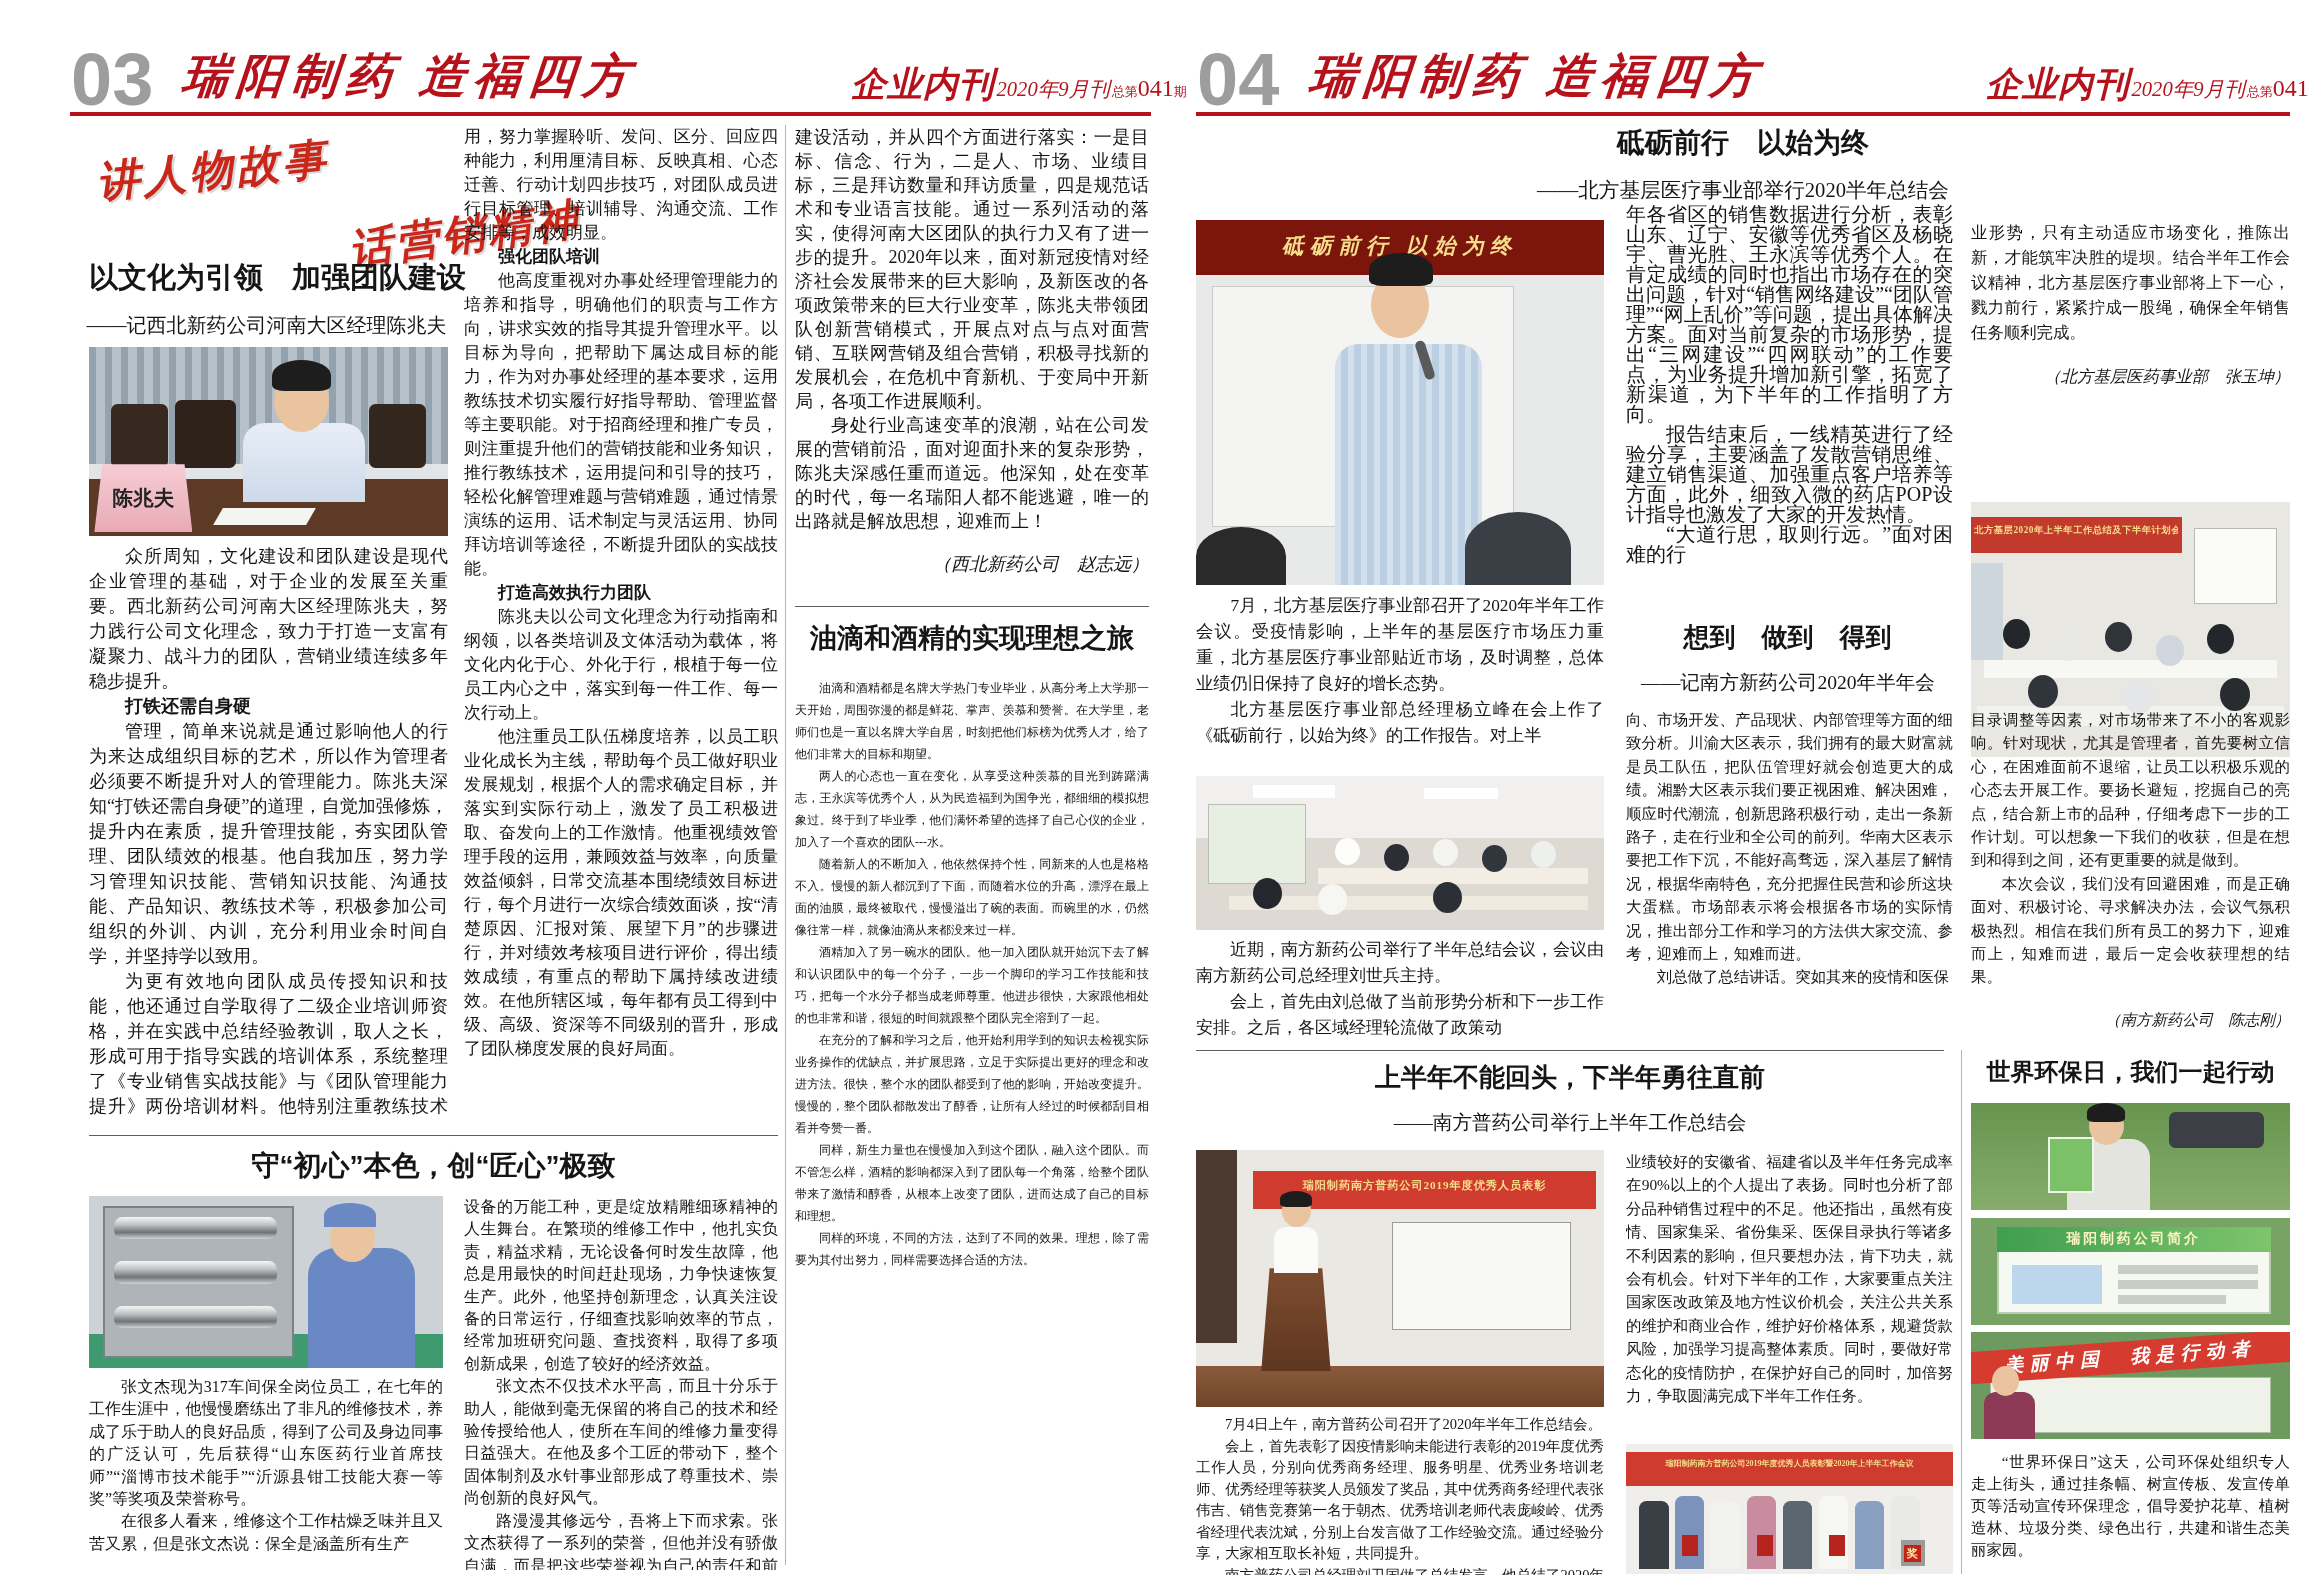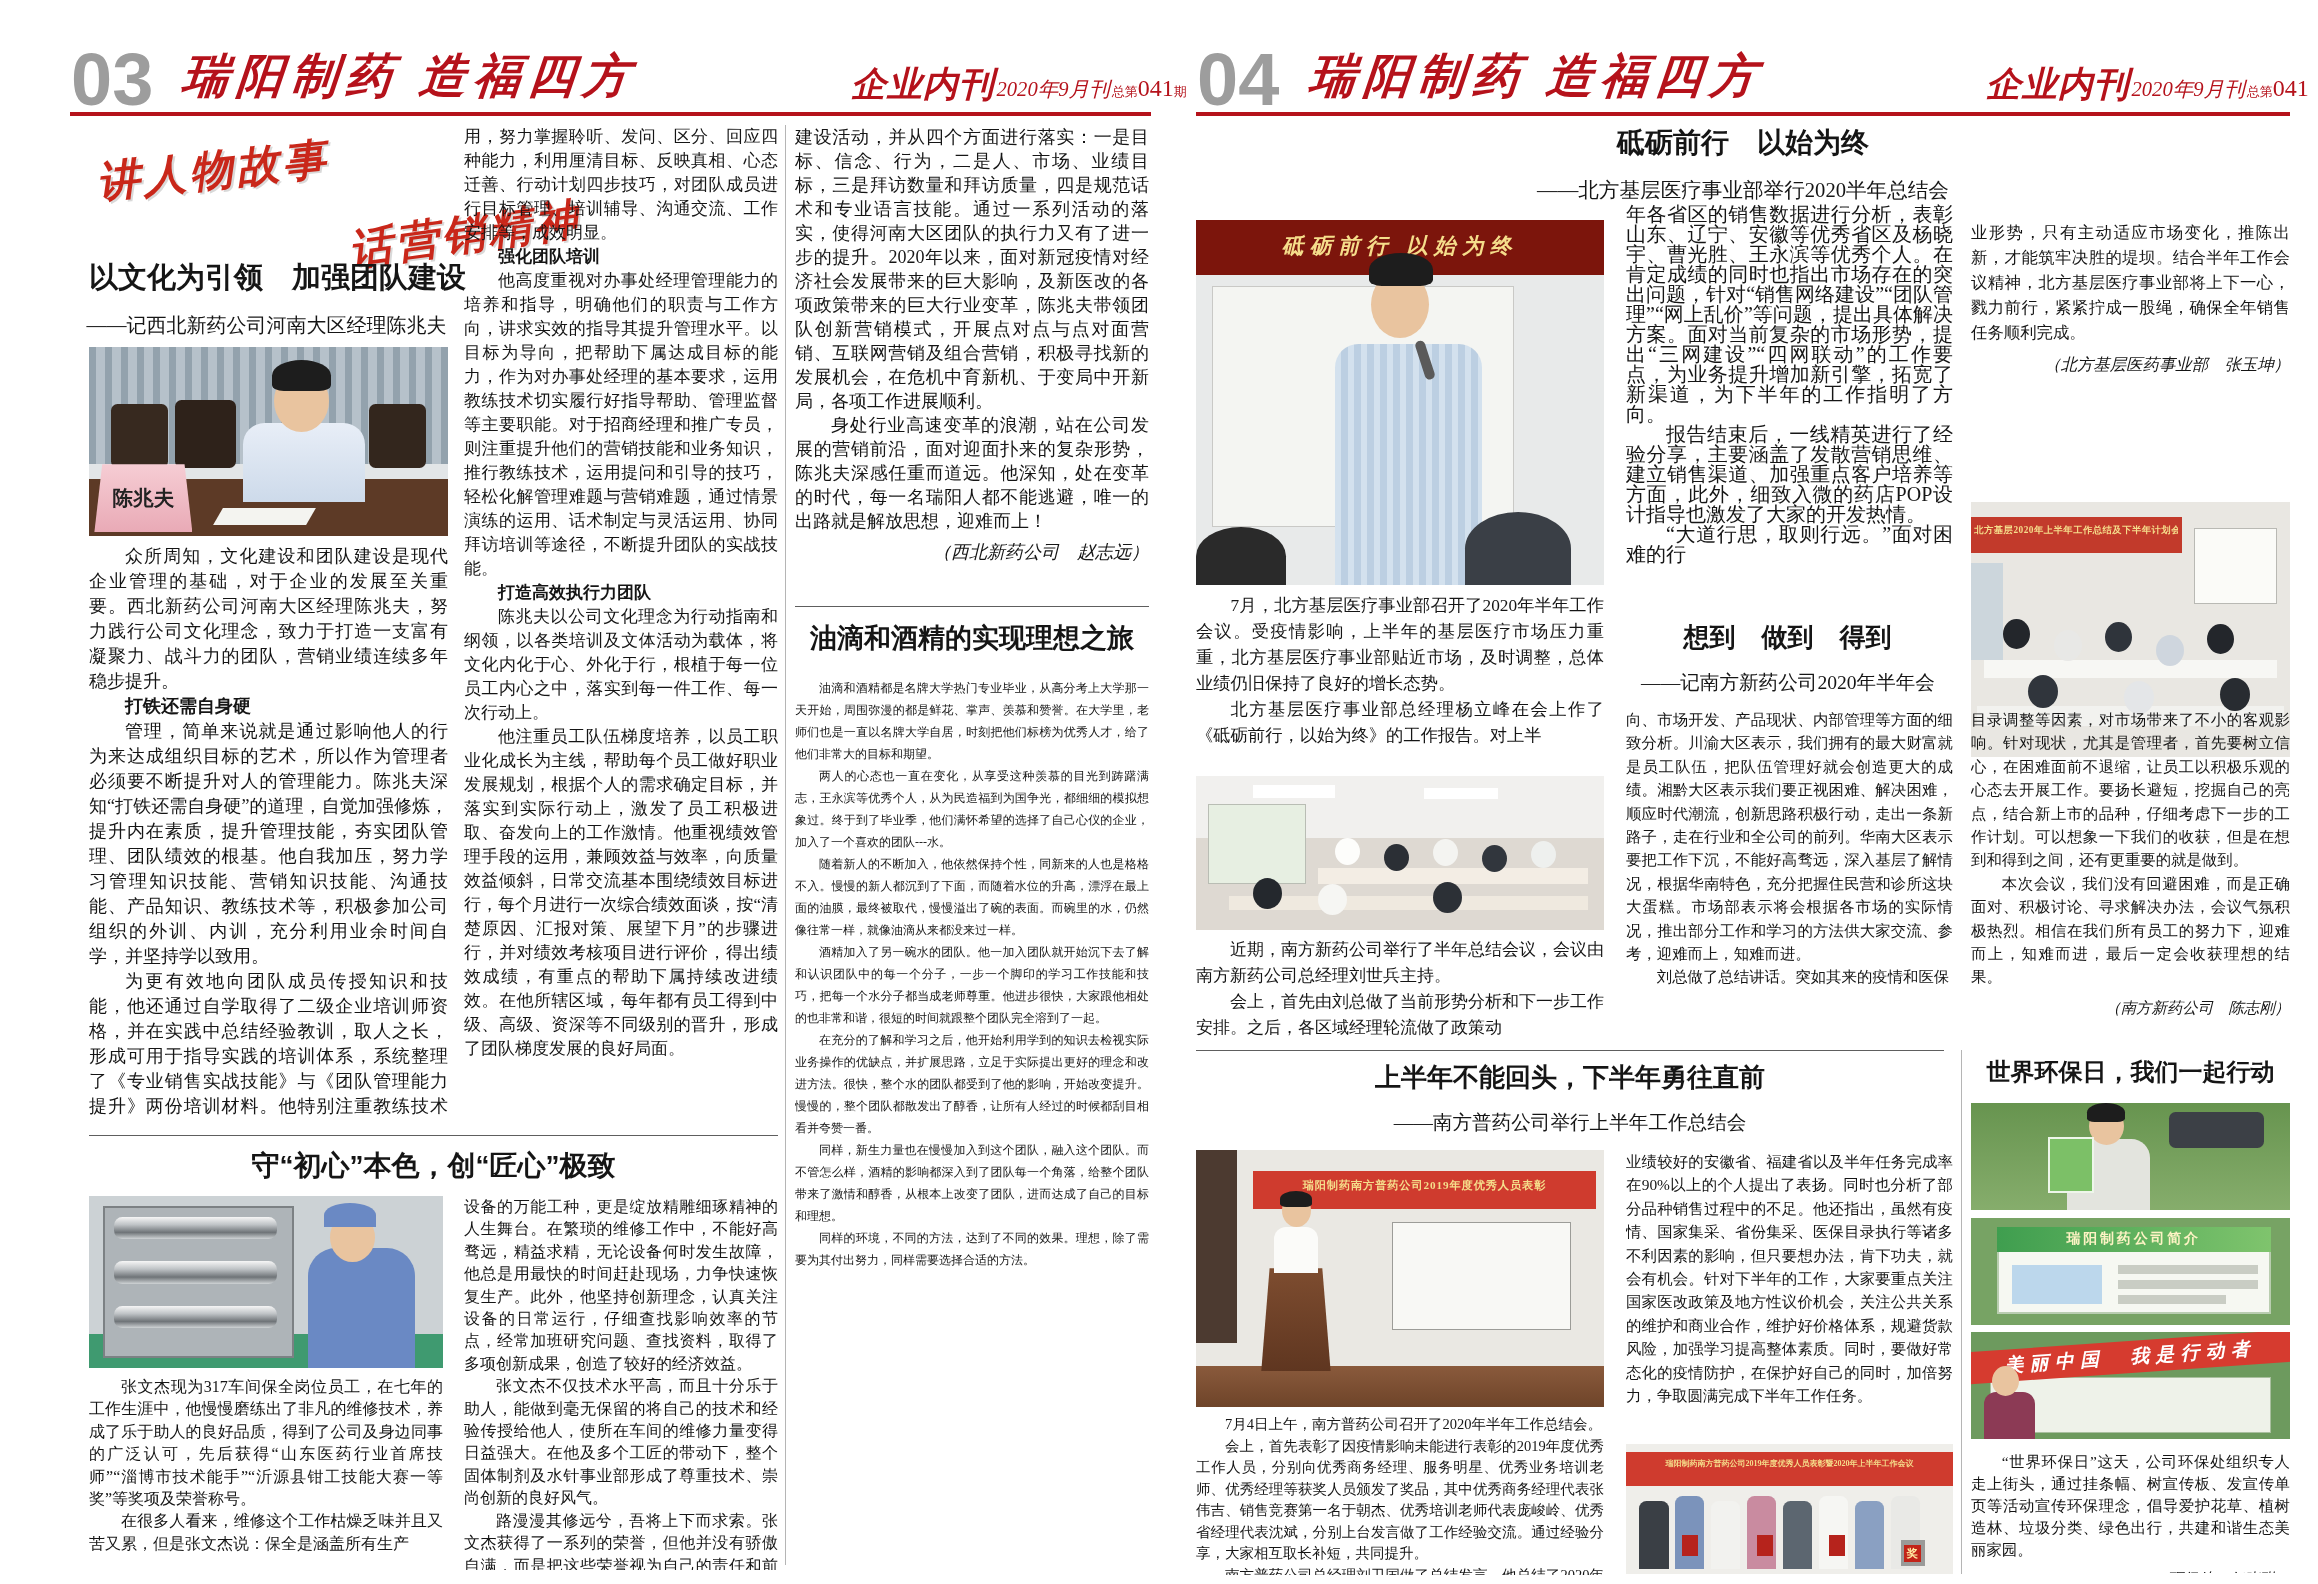--- a/index.html
+++ b/index.html
@@ -15,21 +15,21 @@
   .issue .sm{font-size:13px}
   .issue .no{font-size:24px;font-weight:400}
   .redline{background:#b5121b;height:3.7px}
   .slogan{font-weight:700;font-style:italic;font-size:43px;letter-spacing:3.7px;color:#c9271a;
           text-shadow:1.9px 1.9px 0 rgba(170,170,170,.45);white-space:nowrap;line-height:1}
   .t{font-family:"Liberation Sans",sans-serif;font-weight:700;text-align:center;line-height:1.12;white-space:nowrap}
   .sub{text-align:center;white-space:nowrap}
   .bt p{margin:0;text-indent:2em;text-align:justify}
   .bt p.cont{text-indent:0}
   .bt p.sh{font-family:"Liberation Sans",sans-serif;font-weight:700}
-  .bt p.sig{text-align:right;text-indent:0;font-style:italic;margin-top:7px}
+  .bt p.sig{text-align:right;text-indent:0;font-style:italic;margin-top:19px}
   .ph{overflow:hidden;background:#e2e5e7}
   .ph .abs{position:absolute}
   .vr{width:0.9px;background:#b5b5b5}
   .hr{height:1.4px;background:#5e5e5e}
   .bannertxt{font-weight:700;text-align:center;color:#f5dd8b;white-space:nowrap;overflow:hidden}
   .metal{background:linear-gradient(#f6f6f6,#bfc3c6 35%,#6f7478 70%,#cfd3d5);border-radius:8.4px}
   .head{background:#e9c49f;border-radius:50%}
   .hair{background:#1d1d1d;border-radius:50% 50% 20% 20%}
 </style>
 </head>
@@ -114,21 +114,21 @@
   <div class="abs" style="left:62%;top:30%;width:30%;height:70%;background:#6a89c4;border-radius:28px 28px 0 0"></div>
   <div class="abs head" style="left:68%;top:10%;width:45px;height:49px"></div>
   <div class="abs" style="left:66.5%;top:4%;width:52px;height:24px;background:#6a89c4;border-radius:50% 50% 0 0"></div>
 </div>
 
 <div class="abs bt" style="left:89px;top:1376px;width:354px;height:194px;font-size:16px;line-height:22.4px;overflow:hidden">
   <p>张文杰现为317车间保全岗位员工，在七年的工作生涯中，他慢慢磨练出了非凡的维修技术，养成了乐于助人的良好品质，得到了公司及身边同事的广泛认可，先后获得“山东医药行业首席技师”“淄博市技术能手”“沂源县钳工技能大赛一等奖”等奖项及荣誉称号。</p>
   <p>在很多人看来，维修这个工作枯燥乏味并且又苦又累，但是张文杰说：保全是涵盖所有生产</p>
 </div>
 <div class="abs bt" style="left:464px;top:1196px;width:314px;height:374px;font-size:16px;line-height:22.4px;overflow:hidden">
-  <p class="cont">设备的万能工种，更是绽放精雕细琢精神的人生舞台。在繁琐的维修工作中，不能好高骛远，精益求精，无论设备何时发生故障，他总是用最快的时间赶赴现场，力争快速恢复生产。此外，他坚持创新理念，认真关注设备的日常运行，仔细查找影响效率的节点，经常加班研究问题、查找资料，取得了多项创新成果，创造了较好的经济效益。</p>
+  <p class="cont">设备的万能工种，更是绽放精雕细琢精神的人生舞台。在繁琐的维修工作中，他扎实负责，精益求精，无论设备何时发生故障，他总是用最快的时间赶赴现场，力争快速恢复生产。此外，他坚持创新理念，认真关注设备的日常运行，仔细查找影响效率的节点，经常加班研究问题、查找资料，取得了多项创新成果，创造了较好的经济效益。</p>
   <p>张文杰不仅技术水平高，而且十分乐于助人，能做到毫无保留的将自己的技术和经验传授给他人，使所在车间的维修力量变得日益强大。在他及多个工匠的带动下，整个固体制剂及水针事业部形成了尊重技术、崇尚创新的良好风气。</p>
   <p>路漫漫其修远兮，吾将上下而求索。张文杰获得了一系列的荣誉，但他并没有骄傲自满，而是把这些荣誉视为自己的责任和前进的动力。我们相信，在今后的工作中张文杰定会继续坚守工匠精神，勇往直前，取得更大的成绩。</p>
 
 </div>
 
 <div class="abs num" style="left:1197px;top:43px">04</div>
 <div class="abs brand" style="left:1309px;top:52px">瑞阳制药  造福四方</div>
 <div class="abs issue" style="left:1986px;top:61px;width:304px">
   <span class="big">企业内刊</span>
   <span class="mid">2020年9月刊</span>

